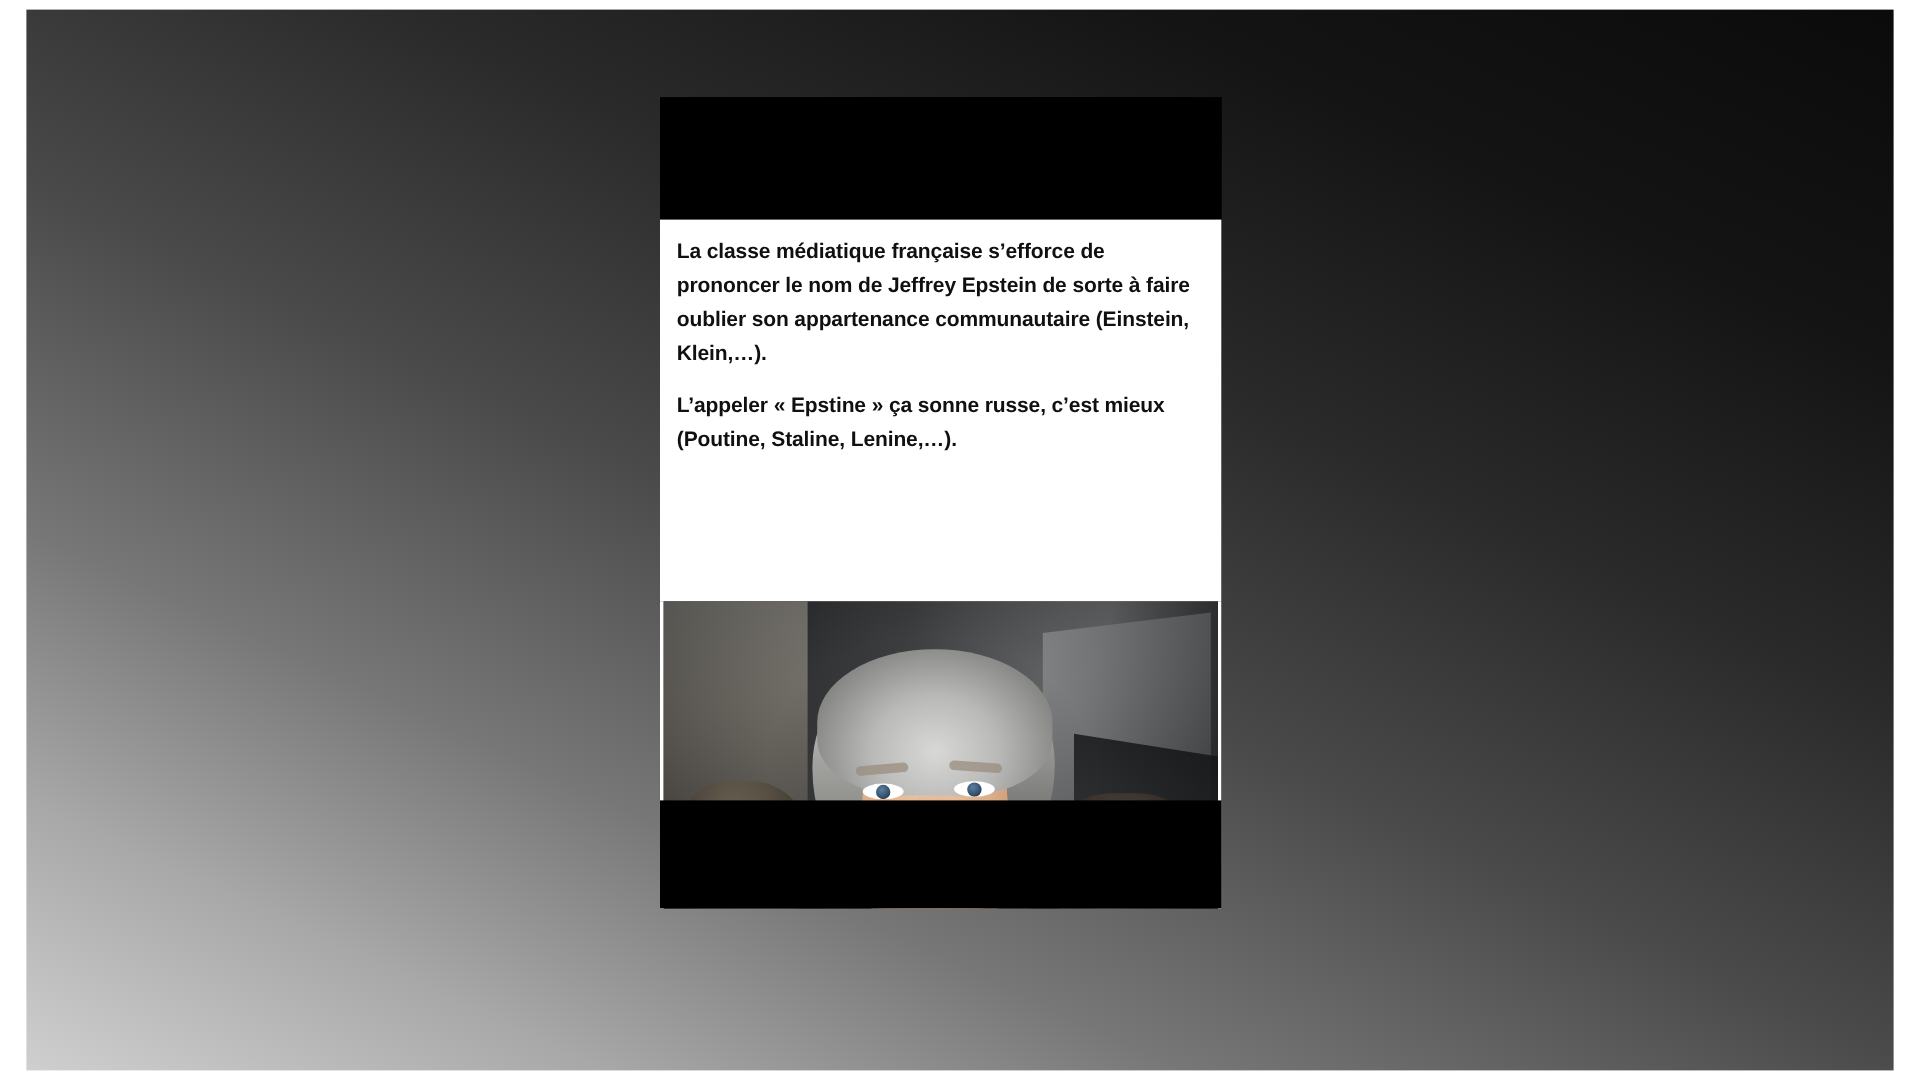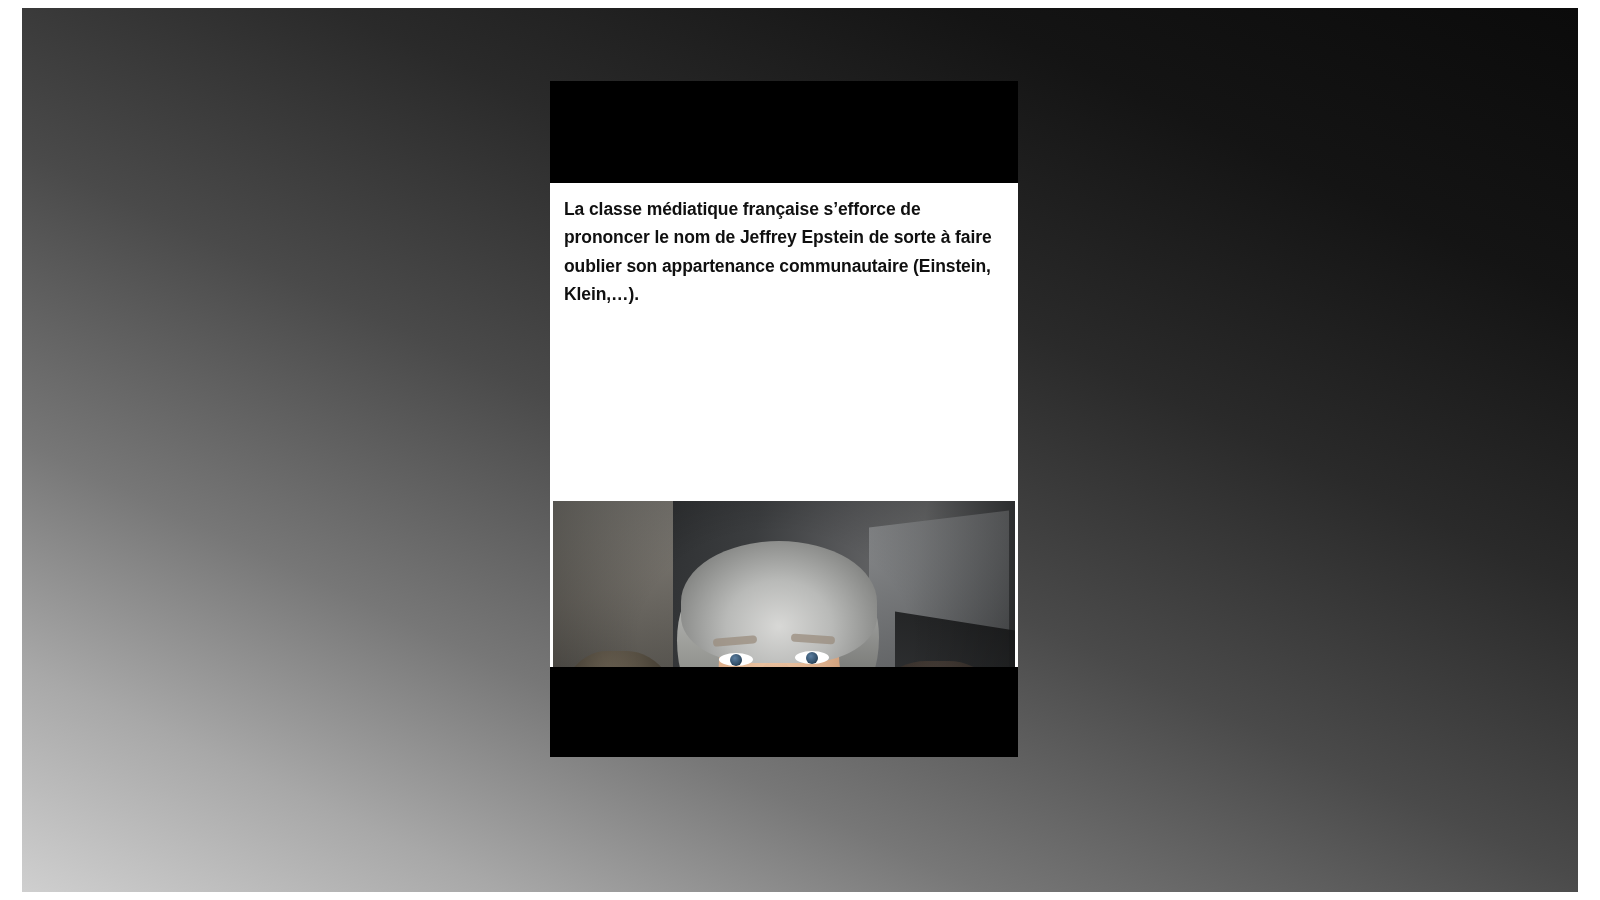--- a/index.html
+++ b/index.html
@@ -318,20 +318,21 @@
 <div class="page-frame">
 
   <div class="stage">
 
     <div class="media-card">
 
       <div class="band-top"></div>
 
       <div class="text-panel">
         <p>La classe médiatique française s’efforce de prononcer le nom de Jeffrey Epstein de sorte à faire oublier son appartenance communautaire (Einstein, Klein,…).</p>
+        <p>L’appeler « Epstine » ça sonne russe, c’est mieux (Poutine, Staline, Lenine,…).</p>
       </div>
 
       <div class="photo-wrap">
         <div class="photo">
           <div class="ph-bg"></div>
           <div class="ph-leftwall"></div>
           <div class="ph-wallpanel"></div>
           <div class="ph-wallpanel2"></div>
           <div class="ph-crowd-l"></div>
           <div class="ph-crowd-r"></div>

